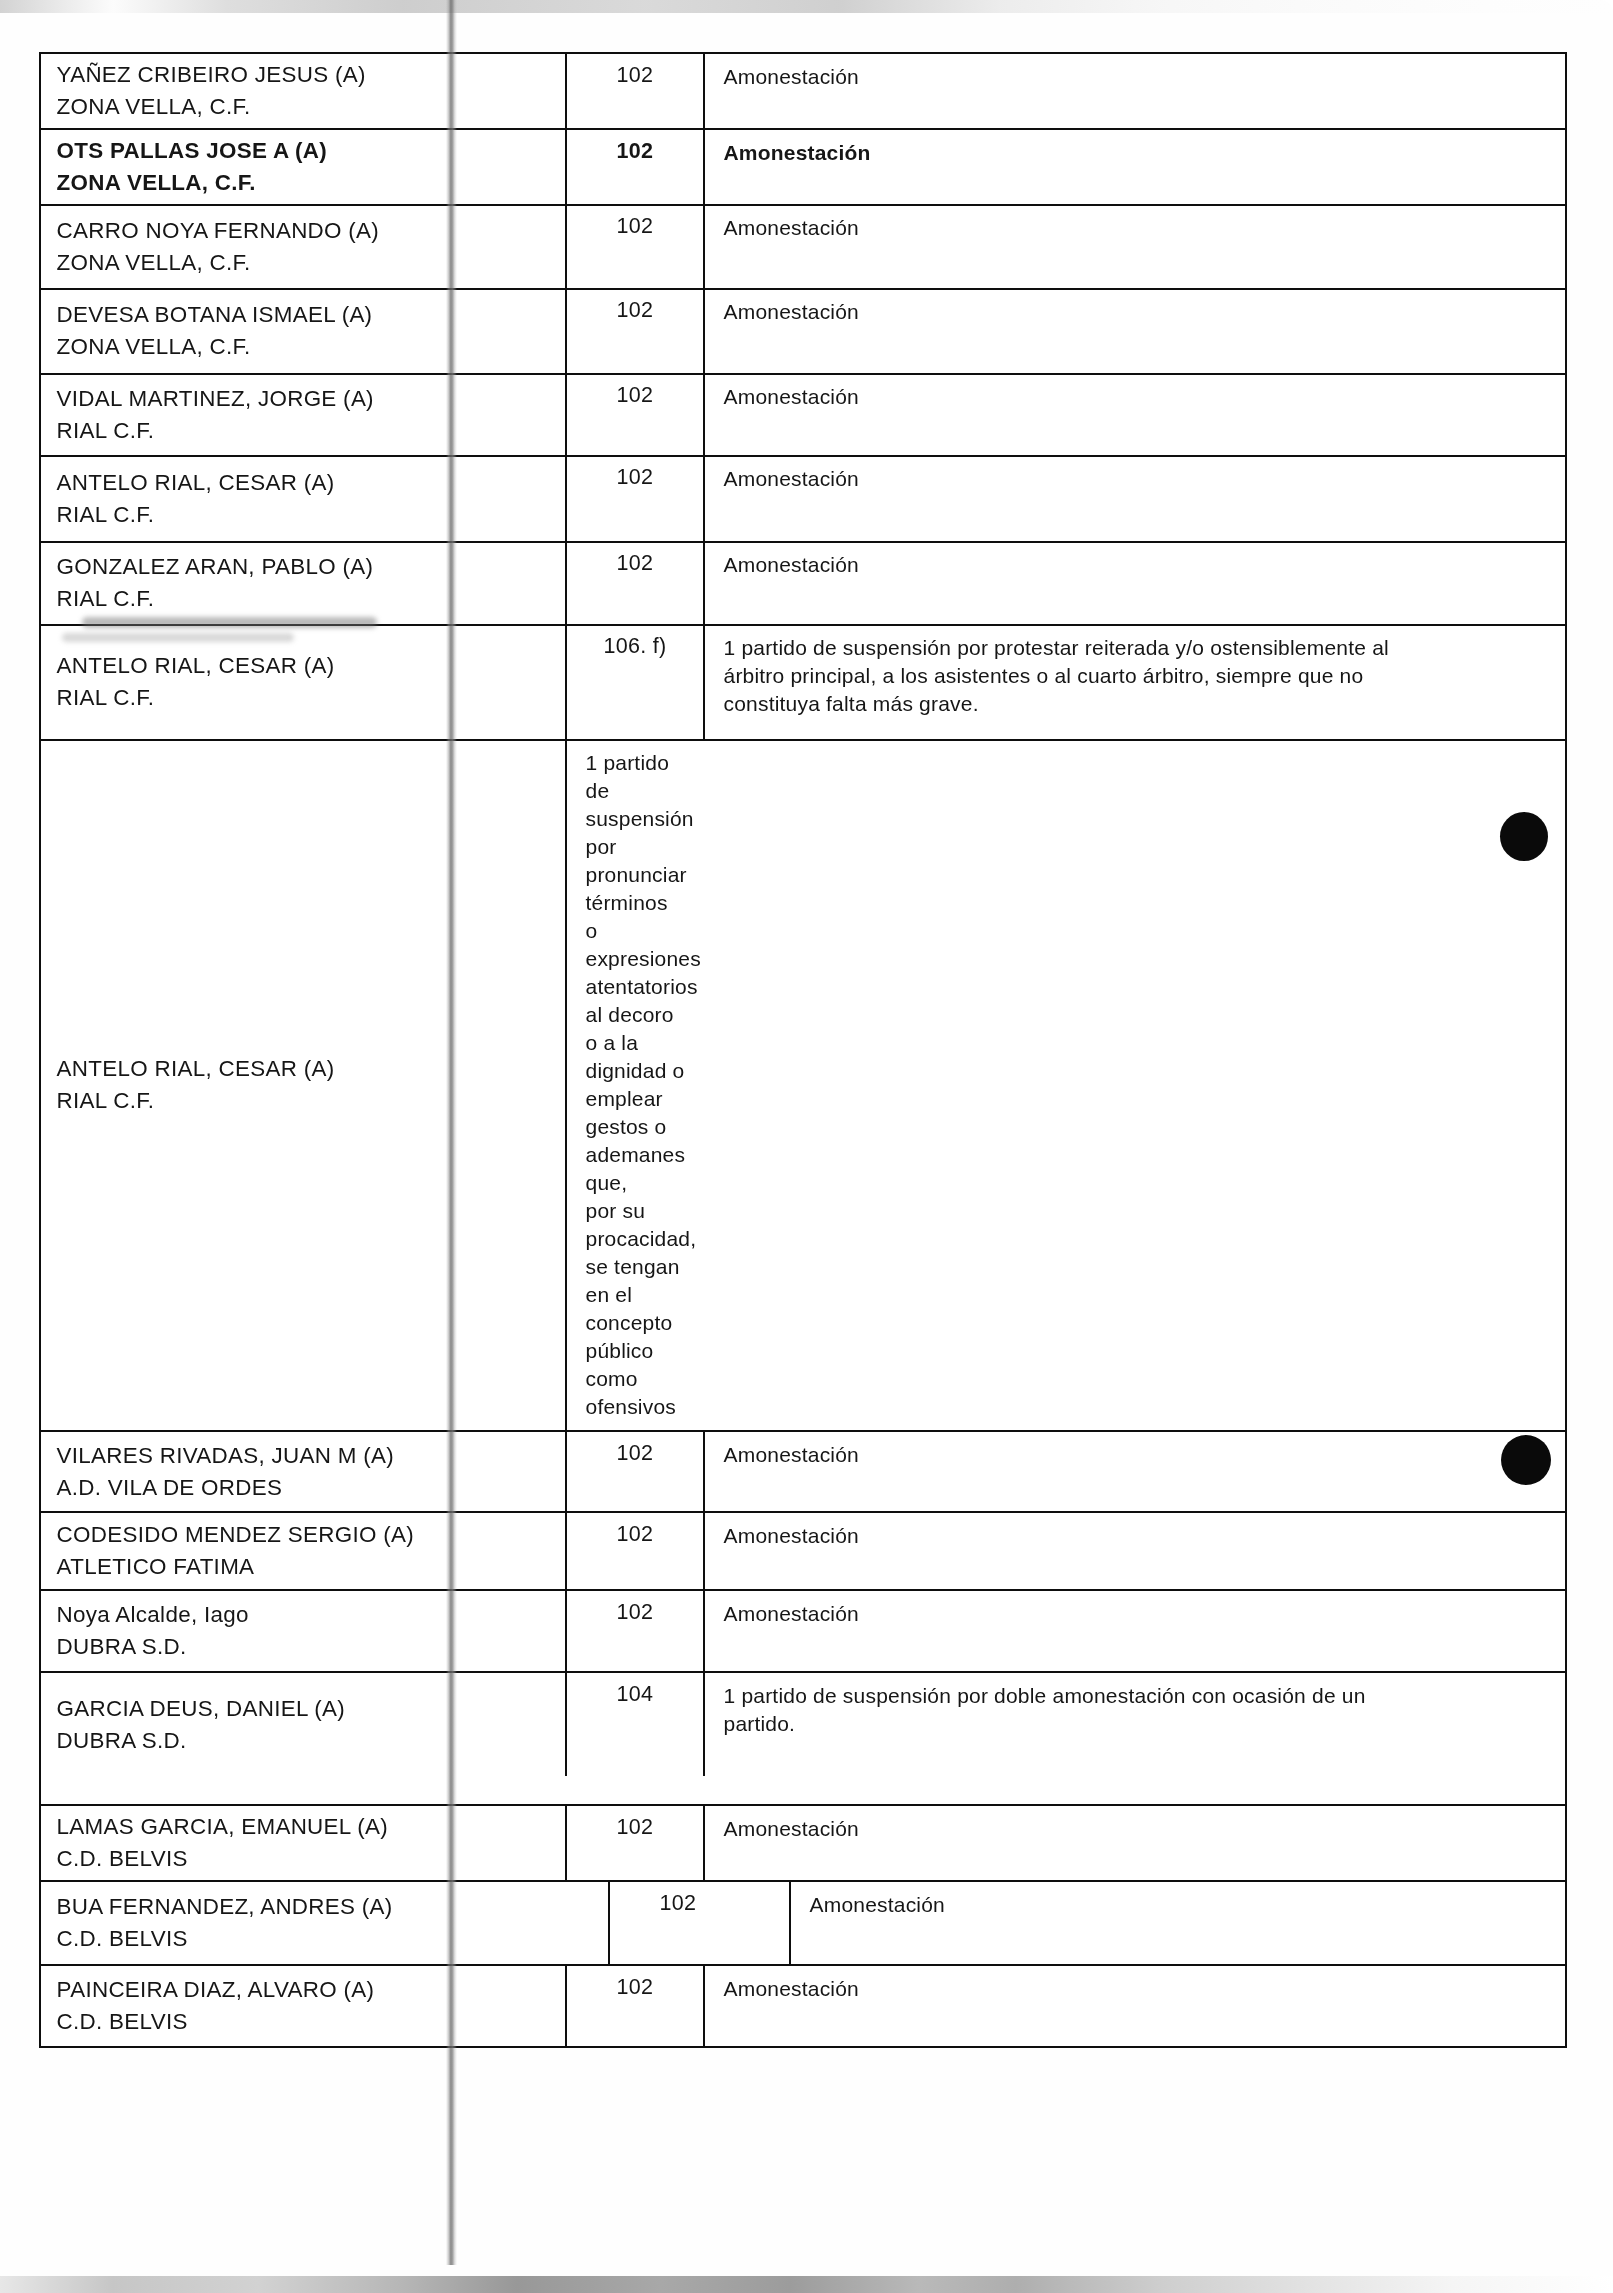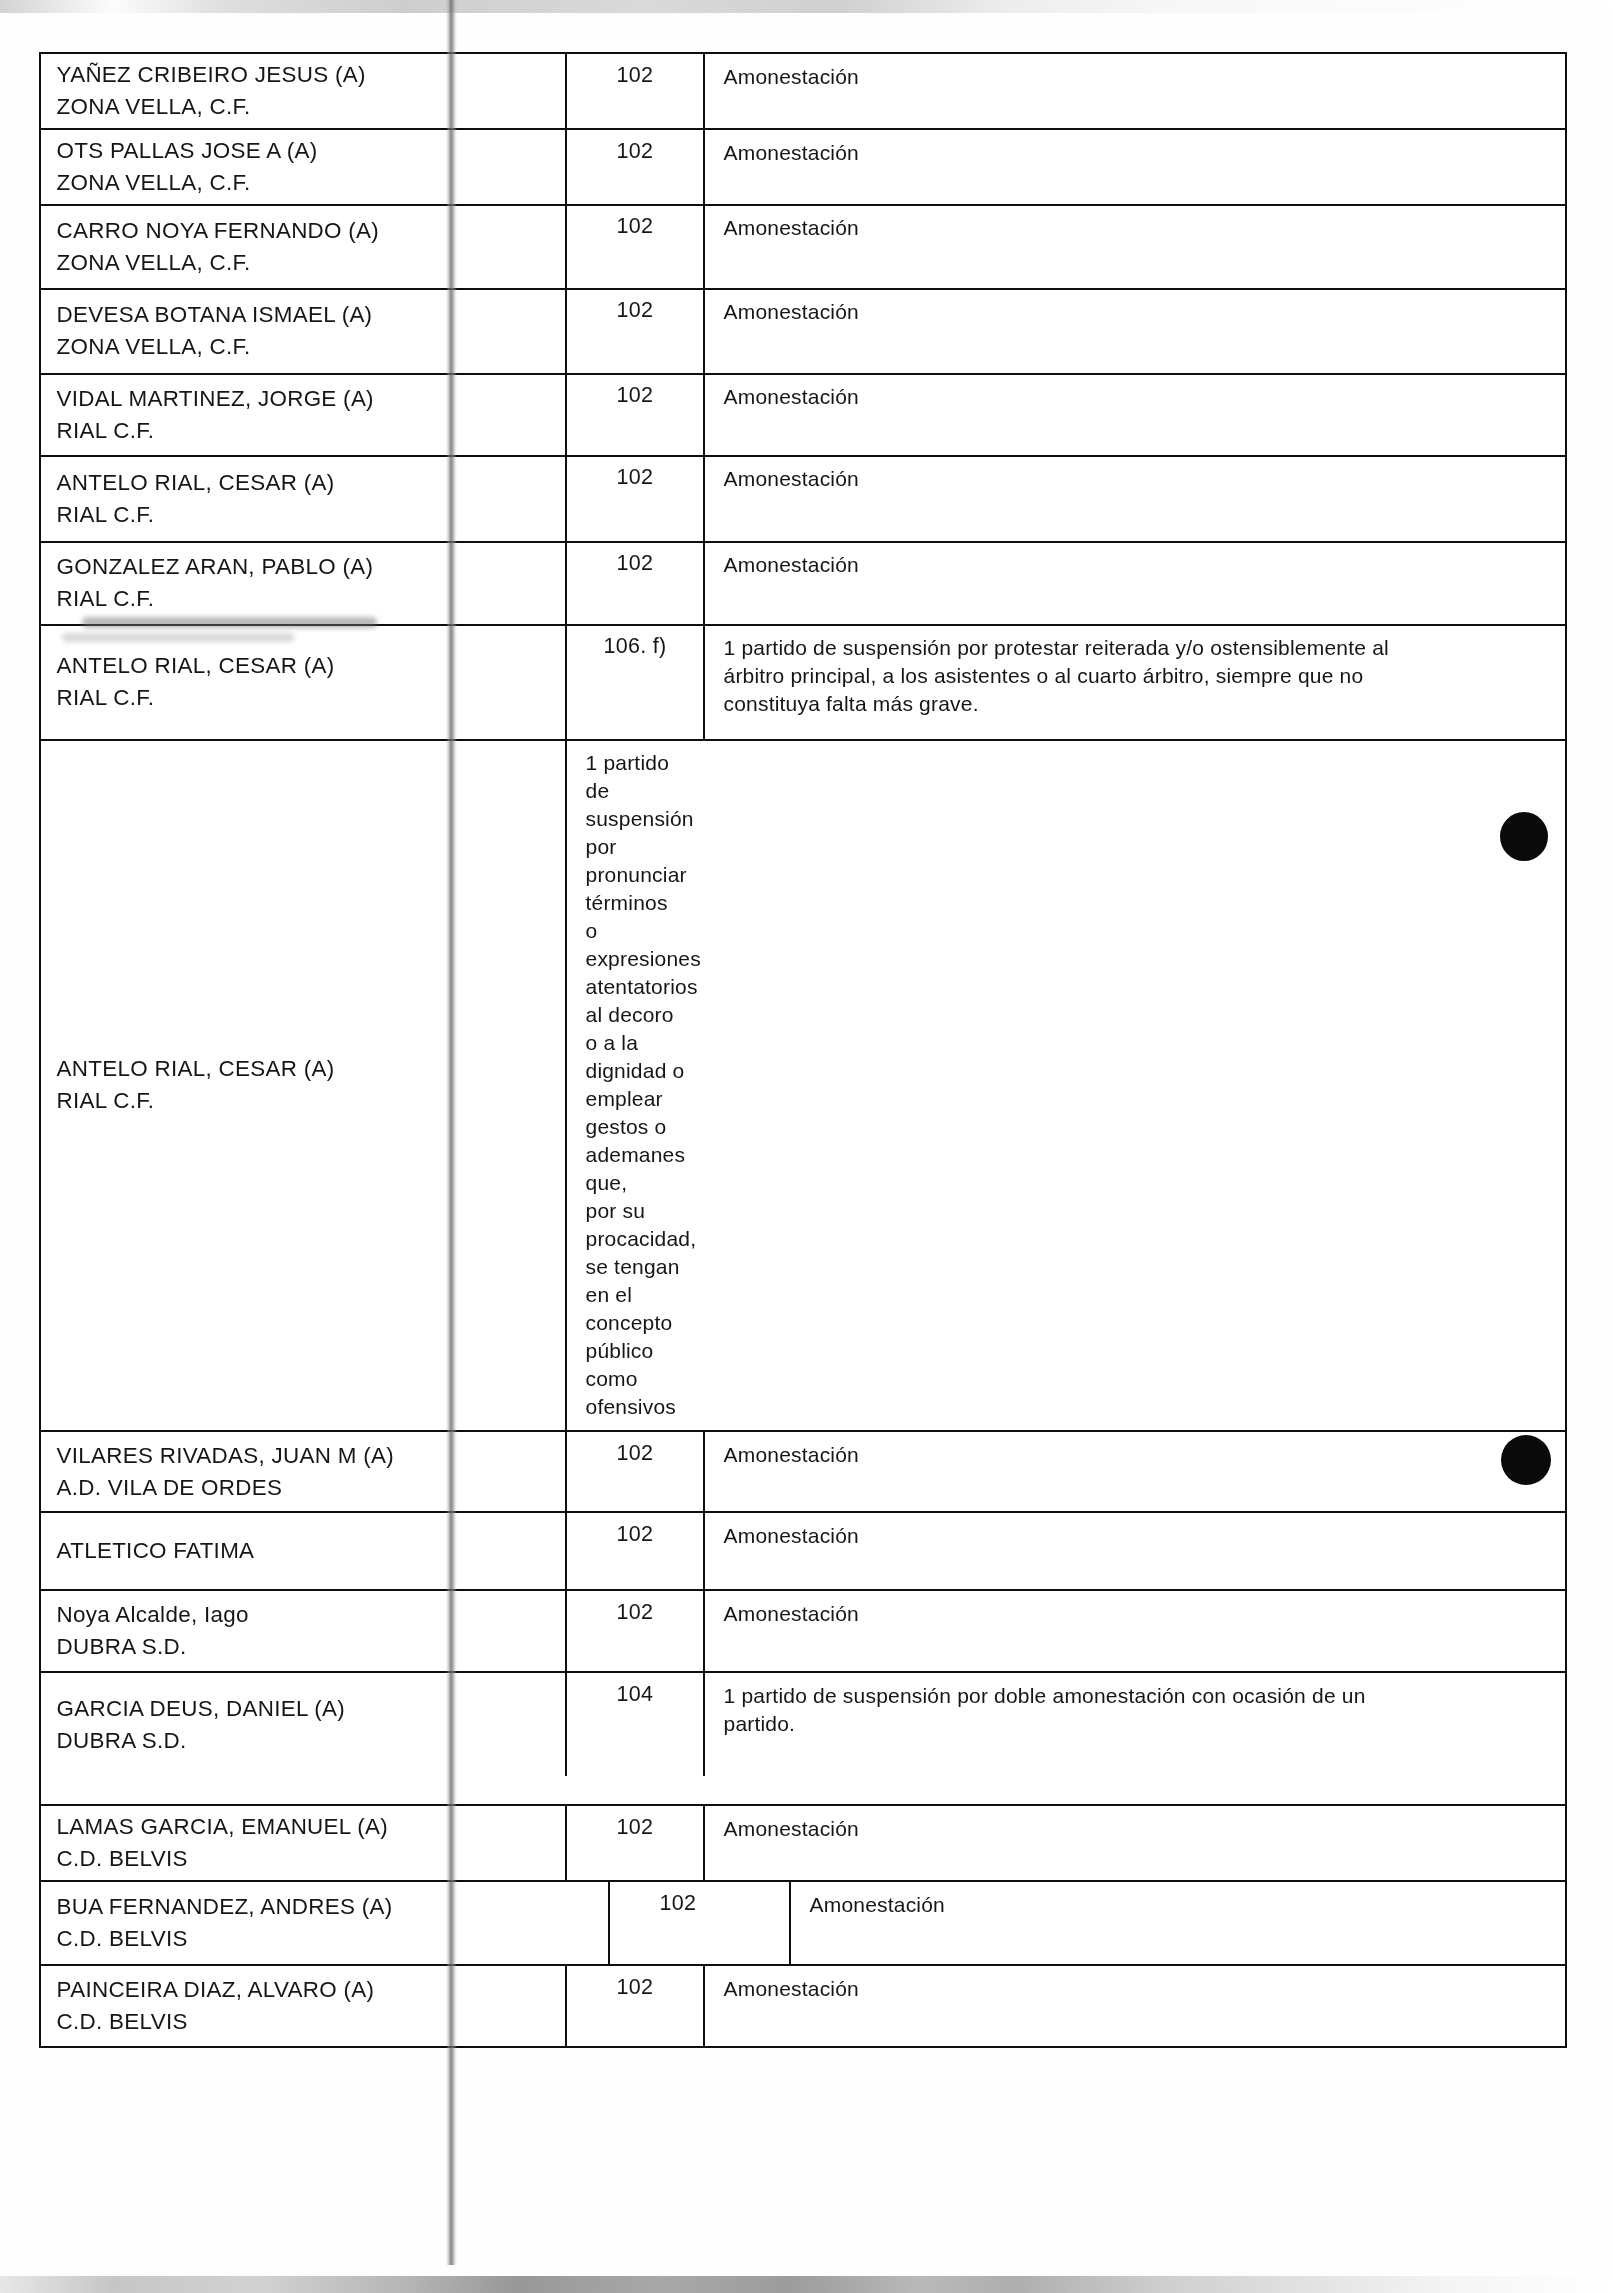--- a/index.html
+++ b/index.html
@@ -73,21 +73,21 @@
 
   <div class="table">
       <div class="row" style="min-height: 70px;">
         <div class="cell name-cell">
           <div class="pname">YAÑEZ CRIBEIRO JESUS (A)</div>
           <div class="pclub">ZONA VELLA, C.F.</div>
         </div>
         <div class="cell art-cell">102</div>
         <div class="cell sanc-cell">Amonestación</div>
       </div>
-      <div class="row" style="min-height: 70px;">
+      <div class="row" style="min-height: 70px; font-weight: bold;">
         <div class="cell name-cell">
           <div class="pname">OTS PALLAS JOSE A (A)</div>
           <div class="pclub">ZONA VELLA, C.F.</div>
         </div>
         <div class="cell art-cell">102</div>
         <div class="cell sanc-cell">Amonestación</div>
       </div>
       <div class="row" style="min-height: 82px;">
         <div class="cell name-cell">
           <div class="pname">CARRO NOYA FERNANDO (A)</div>
@@ -150,20 +150,21 @@
       <div class="row" style="min-height: 79px;">
         <div class="cell name-cell">
           <div class="pname">VILARES RIVADAS, JUAN M (A)</div>
           <div class="pclub">A.D. VILA DE ORDES</div>
         </div>
         <div class="cell art-cell">102</div>
         <div class="cell sanc-cell">Amonestación</div>
       </div>
       <div class="row" style="min-height: 76px;">
         <div class="cell name-cell">
+          <div class="pname">CODESIDO MENDEZ SERGIO (A)</div>
           <div class="pclub">ATLETICO FATIMA</div>
         </div>
         <div class="cell art-cell">102</div>
         <div class="cell sanc-cell">Amonestación</div>
       </div>
       <div class="row" style="min-height: 80px;">
         <div class="cell name-cell">
           <div class="pname">Noya Alcalde, Iago</div>
           <div class="pclub">DUBRA S.D.</div>
         </div>

